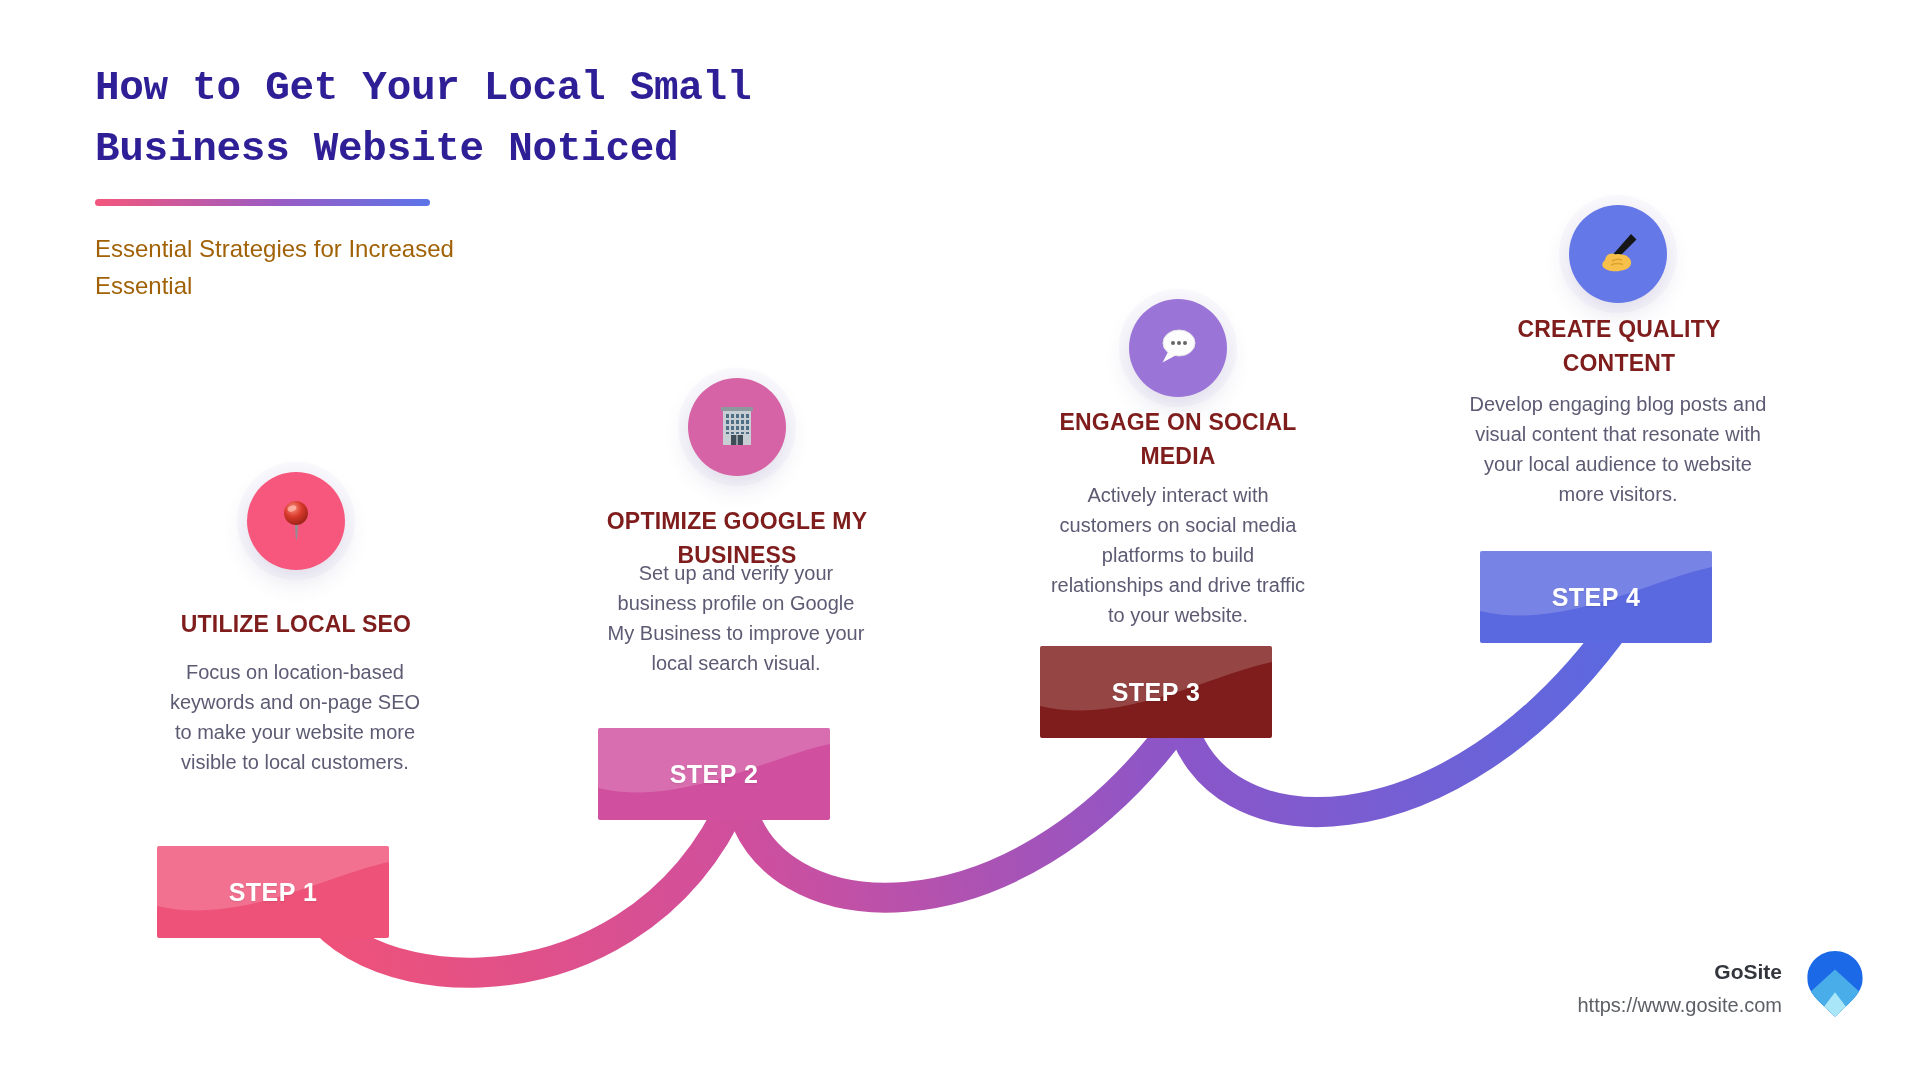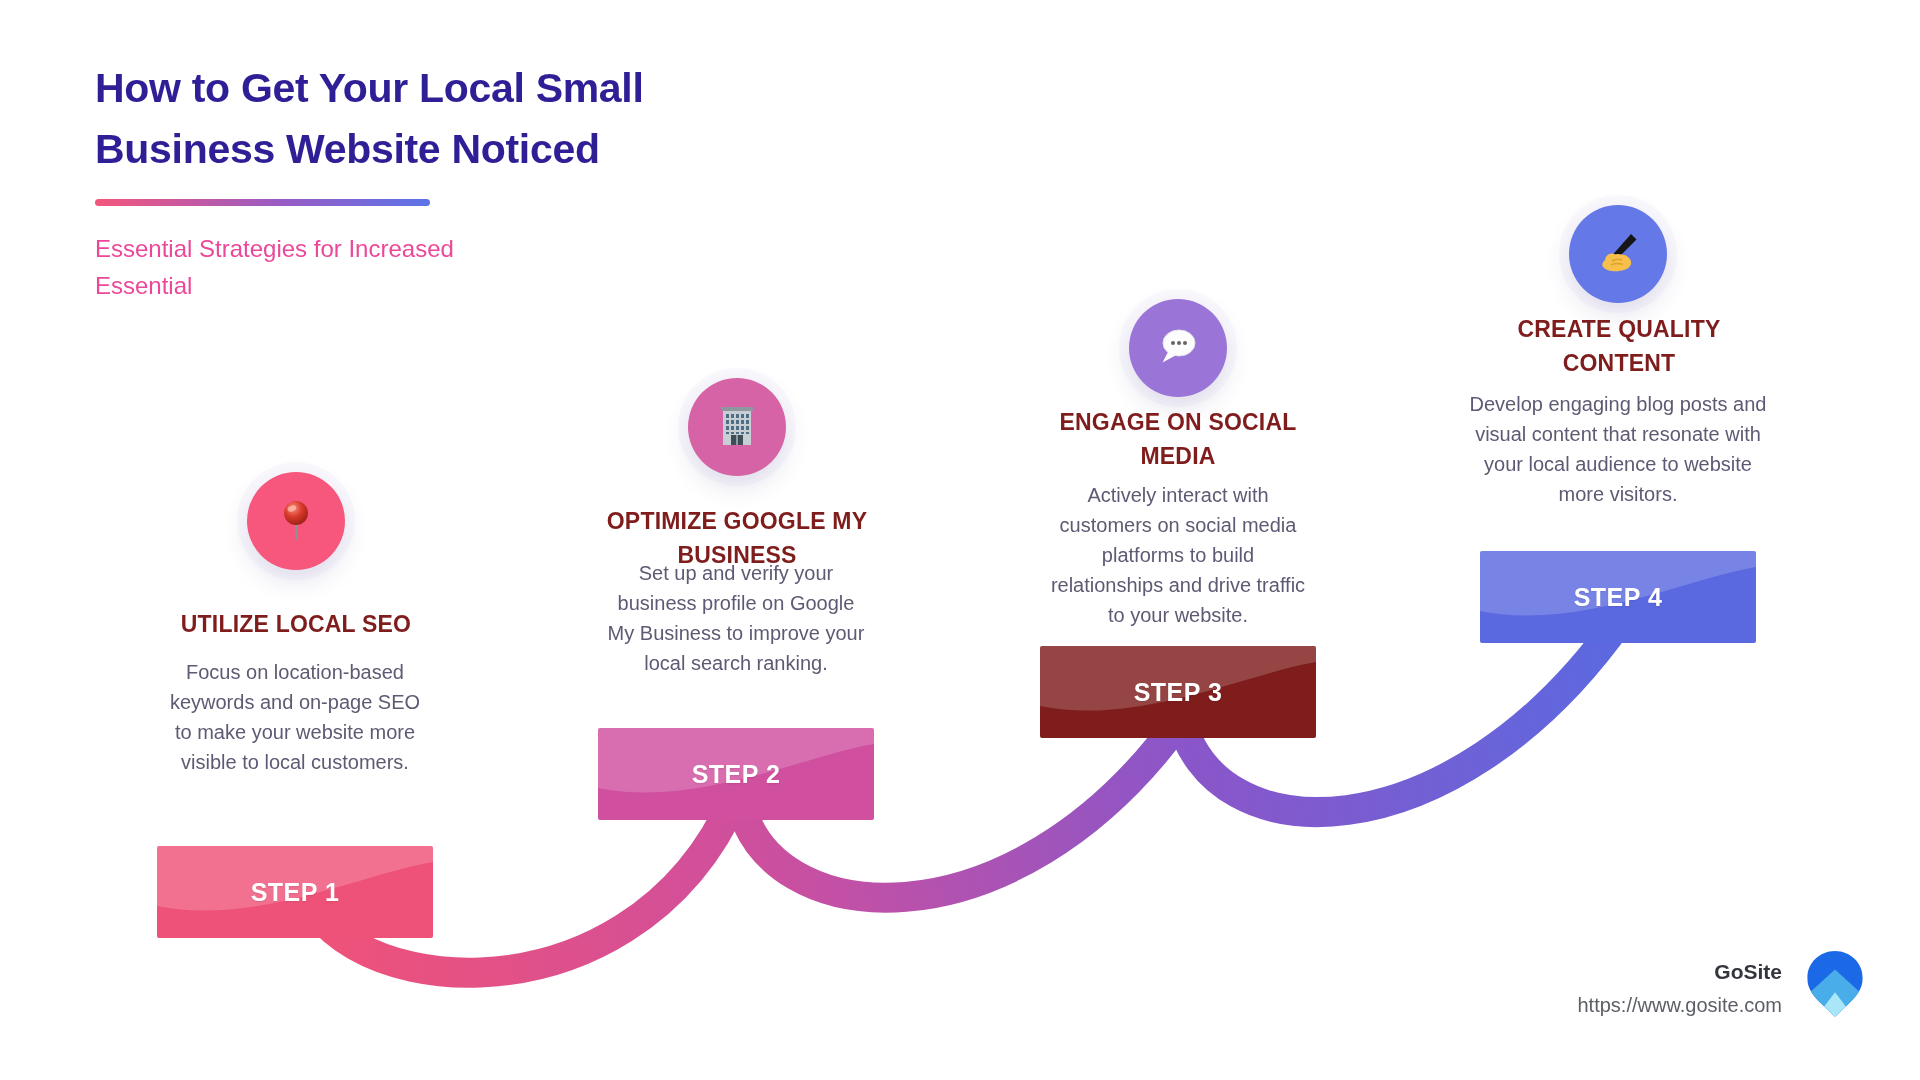--- a/index.html
+++ b/index.html
@@ -4,41 +4,41 @@
 <style>
   html,body{margin:0;padding:0;background:#ffffff;}
   .canvas{position:relative;width:1920px;height:1080px;background:#ffffff;overflow:hidden;
           font-family:"Liberation Sans",sans-serif;}
 
   
   .connectors{position:absolute;left:0;top:0;width:1920px;height:1080px;z-index:1;}
 
   
   .hdr-title{position:absolute;left:95px;top:58px;z-index:2;font-size:41px;font-weight:700;
-             color:#2e1f96;line-height:61px;letter-spacing:-0.3px;}
+             color:#2e1f96;line-height:61px;letter-spacing:-0.3px;font-family:Liberation Mono, monospace;}
   .hdr-underline{position:absolute;left:95px;top:199px;width:335px;height:7px;border-radius:4px;z-index:2;
              background:linear-gradient(90deg,#f4567c 0%,#9a5bc4 55%,#5b74e8 100%);}
-  .hdr-sub{position:absolute;left:95px;top:230px;z-index:2;font-size:24px;color:#ec4899;line-height:37px;}
+  .hdr-sub{position:absolute;left:95px;top:230px;z-index:2;font-size:24px;color:#a16207;line-height:37px;}
 
   
   .circle{position:absolute;width:98px;height:98px;border-radius:50%;display:flex;align-items:center;
           justify-content:center;z-index:3;box-shadow:0 0 0 10px rgba(140,110,200,0.04),0 10px 26px rgba(60,40,110,0.14);}
   .c1{left:247px;top:472px}.c2{left:688px;top:378px}.c3{left:1129px;top:299px}.c4{left:1569px;top:205px}
 
   
   .step-title{position:absolute;width:300px;text-align:center;font-size:23px;font-weight:700;
               color:#7f1d1d;line-height:34px;letter-spacing:0.2px;z-index:3;}
   .t1{left:146px;top:607px}.t2{left:587px;top:504px}.t3{left:1028px;top:405px}.t4{left:1469px;top:312px}
 
   .step-desc{position:absolute;width:310px;text-align:center;font-size:20px;color:#5d5b73;
              line-height:30px;z-index:3;}
   .d1{left:140px;top:657px}.d2{left:581px;top:558px}.d3{left:1023px;top:480px}.d4{left:1463px;top:389px}
 
   
-  .step-box{position:absolute;width:276px;height:92px;border-radius:2px;z-index:4;overflow:hidden;
+  .step-box{position:absolute;width:232px;height:92px;border-radius:2px;z-index:4;overflow:hidden;
             display:flex;align-items:center;justify-content:center;}
   .b1{left:157px;top:818px}.b2{left:598px;top:728px}.b3{left:1040px;top:646px}.b4{left:1480px;top:551px}
   .step-box .gloss{position:absolute;left:0;top:0;width:100%;height:100%;}
   .step-box .lbl{position:relative;z-index:1;color:#ffffff;font-size:25px;font-weight:700;
                  letter-spacing:0.5px;text-shadow:0 1px 2px rgba(0,0,0,0.10);}
 
   
   .footer-brand{position:absolute;right:138px;top:960px;z-index:2;font-size:21px;font-weight:700;
                 color:#33363d;text-align:left;}
   .footer-url{position:absolute;right:138px;top:994px;z-index:2;font-size:20px;color:#5c5f66;text-align:right;}
@@ -124,21 +124,21 @@
     </svg>
   </div>
   <div class="step-title t2">
     <div>OPTIMIZE GOOGLE MY</div>
     <div>BUSINESS</div>
   </div>
   <div class="step-desc d2">
     <div>Set up and verify your</div>
     <div>business profile on Google</div>
     <div>My Business to improve your</div>
-    <div>local search ranking.</div>
+    <div>local search visual.</div>
   </div>
   <div class="step-box b2" style="background: rgb(208, 79, 158);">
     <svg class="gloss" viewBox="0 0 276 92" preserveAspectRatio="none">
       <path d="M0 0 H276 V16 C205 28 98 80 0 60 Z" fill="#ffffff" opacity="0.18"></path>
     </svg>
     <span class="lbl">STEP 2</span>
   </div>
 
   <div class="circle c3" style="background: rgb(155, 116, 216);">
     <svg width="52" height="52" viewBox="0 0 52 52">

